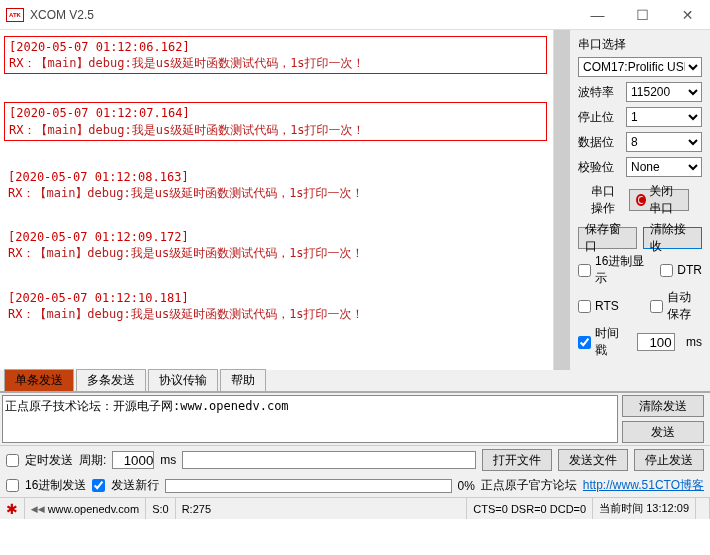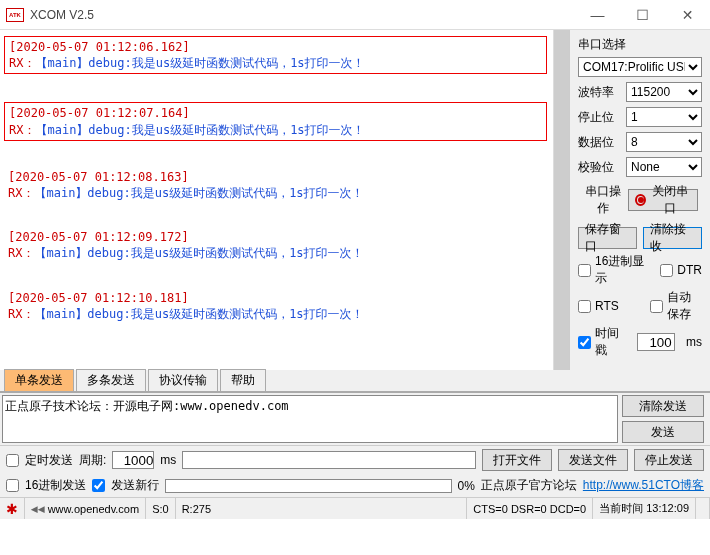--- a/index.html
+++ b/index.html
@@ -10,39 +10,39 @@
 .titlebar .winbtns { margin-left: auto; display: flex; }
 .titlebar .winbtns div { width: 45px; height: 30px; display: flex; align-items: center; justify-content: center; color: #555; font-size: 14px; }
 .main { display: flex; height: 340px; }
 .terminal { flex: 1; padding: 6px 8px; font-family: "SimSun", monospace; font-size: 12px; line-height: 1.35; overflow: hidden; position: relative; border-right: 1px solid #ccc; }
 .terminal .scrollbar { position: absolute; right: 0; top: 0; bottom: 0; width: 16px; background: #f0f0f0; border-left: 1px solid #ddd; }
 .terminal .scrollbar .thumb { position: absolute; top: 0; width: 100%; height: 100%; background: #cdcdcd; }
 .entry { margin-bottom: 28px; }
 .entry.boxed { border: 1px solid #e00; padding: 2px 4px; margin-left: -4px; margin-right: 14px; }
 .ts { color: #c00; }
 .rx { color: #c00; }
-.dbg { color: #1d4ed8; }
+.dbg { color: #b91c1c; }
 .side { width: 140px; padding: 6px 8px; background: #f0f0f0; font-size: 12px; }
 .side-title { margin-bottom: 4px; }
 .side select, .side .txtbox { width: 100%; height: 20px; border: 1px solid #888; background: #fff; font-size: 12px; }
 .side-row { display: flex; align-items: center; margin: 5px 0; gap: 4px; }
 .side-row .lbl { width: 44px; }
 .side-row select { flex: 1; }
 .btn { background: #e1e1e1; border: 1px solid #888; height: 22px; display: inline-flex; align-items: center; justify-content: center; padding: 0 6px; font-size: 12px; }
 .btn.blue-border { border: 1px solid #0078d7; }
-.op-row { display: flex; align-items: center; gap: 4px; margin: 6px 4px 10px; text-align: center; }
+.op-row { display: flex; align-items: center; gap: 4px; margin: 6px 13px 10px; }
 .rec-dot { width: 12px; height: 12px; border: 2px solid #c00; border-radius: 50%; position: relative; }
 .rec-dot::after { content: ""; position: absolute; width: 6px; height: 6px; background: #c00; border-radius: 50%; top: 1px; left: 1px; }
 .side .pair { display: flex; gap: 6px; margin-bottom: 4px; }
 .side .pair .btn { flex: 1; }
 .chkrow { display: flex; align-items: center; gap: 4px; margin: 2px 0; font-size: 12px; }
 .chkrow input[type=text] { width: 38px; height: 18px; border: 1px solid #888; text-align: right; padding-right: 2px; }
 .tabs { display: flex; border-bottom: 1px solid #aaa; background: #f0f0f0; height: 22px; align-items: flex-end; padding-left: 4px; gap: 2px; }
 .tab { padding: 2px 10px; border: 1px solid #aaa; border-bottom: none; background: #f0f0f0; font-size: 12px; }
-.tab.active { background: #fdba74; }
+.tab.active { background: #c2410c; }
 .sendarea { display: flex; background: #f0f0f0; border-top: 1px solid #aaa;}
 .sendarea textarea { flex: 1; height: 48px; border: 1px solid #888; resize: none; font-family: SimSun, monospace; font-size: 12px; padding: 2px; margin: 2px; }
 .sendarea .sbtns { width: 90px; display: flex; flex-direction: column; gap: 4px; padding: 2px 6px 2px 2px; justify-content: space-between;}
 .sendarea .sbtns .btn { height: 22px; }
 .ctrlrow { display: flex; align-items: center; background: #f0f0f0; padding: 3px 6px; gap: 6px; border-top: 1px solid #ccc; font-size: 12px; }
 .ctrlrow input[type=text] { width: 42px; height: 18px; border: 1px solid #888; text-align: right; }
 .progress { flex: 1; height: 14px; border: 1px solid #888; background: #fff; }
 .ctrlrow .btn { height: 22px; width: 70px; }
 .ctrlrow2 { display: flex; align-items: center; background: #f0f0f0; padding: 3px 6px; gap: 6px; font-size: 12px; }
 .link { color: #0066cc; text-decoration: underline; }

